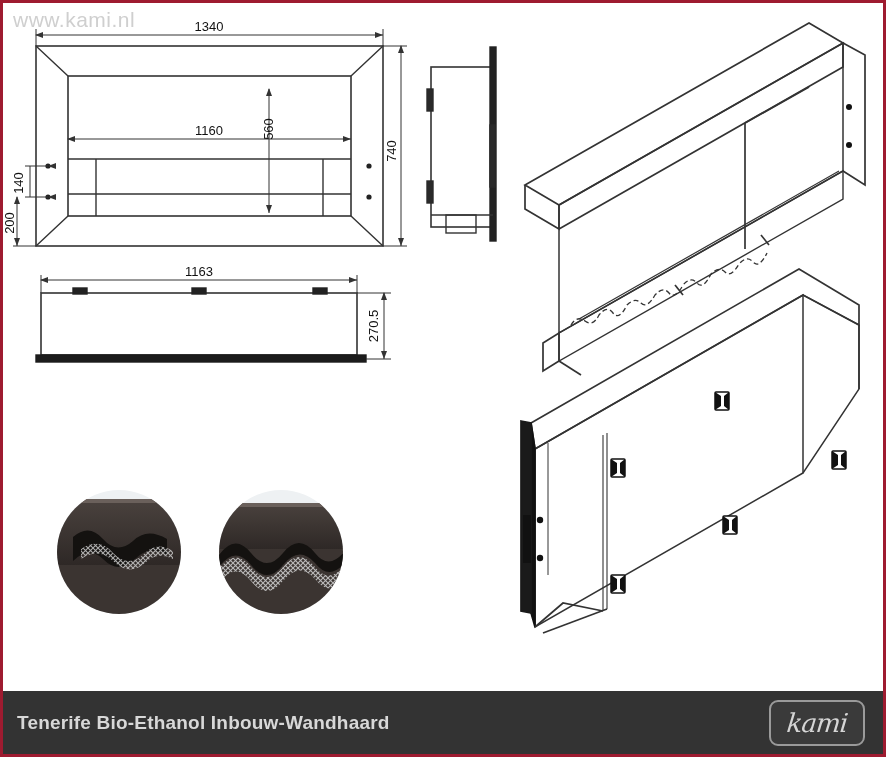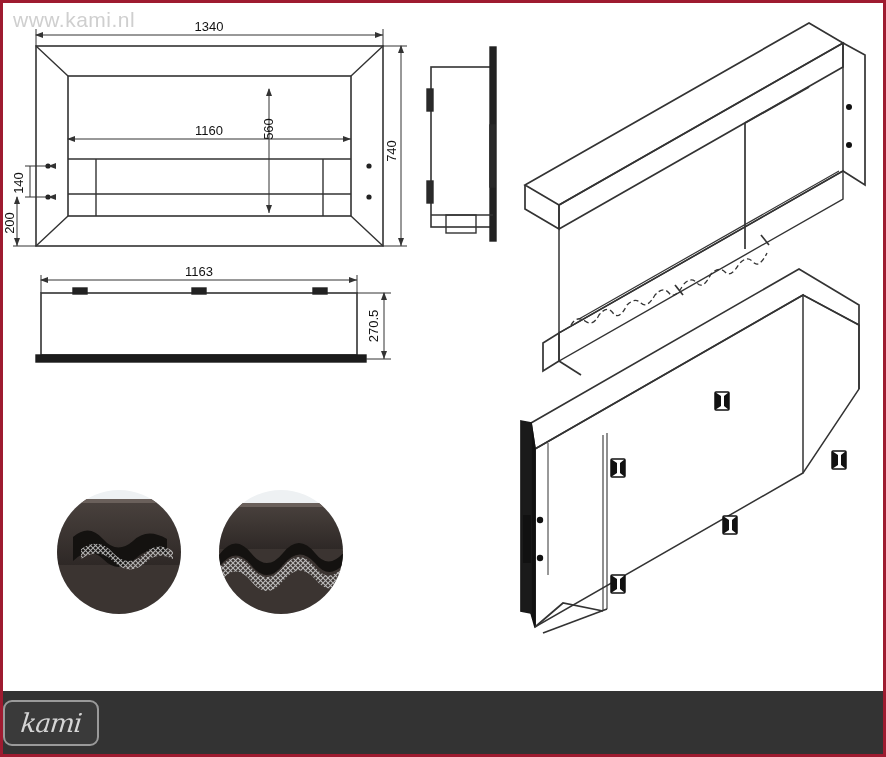--- a/index.html
+++ b/index.html
@@ -241,18 +241,19 @@
           <path d="M216,566 q16,-22 32,-2 q16,20 32,0 q16,-20 32,0 q14,18 30,-2 l0,16
                    q-16,16 -30,-2 q-16,-18 -32,2 q-16,20 -32,0 q-16,-20 -32,2 z" fill="url(#mesh)" stroke="none" opacity=".9"></path>
           <rect x="216" y="500" width="126" height="4" fill="#6a605b" stroke="none"></rect>
         </g>
       </g>
 
     </g>
   </svg>
 
   <div id="titlebar">
+    <div id="title">Tenerife Bio-Ethanol Inbouw-Wandhaard</div>
     <div id="logo">
       <span>kami</span>
     </div>
   </div>
 
 </div>
 
 </body></html>

